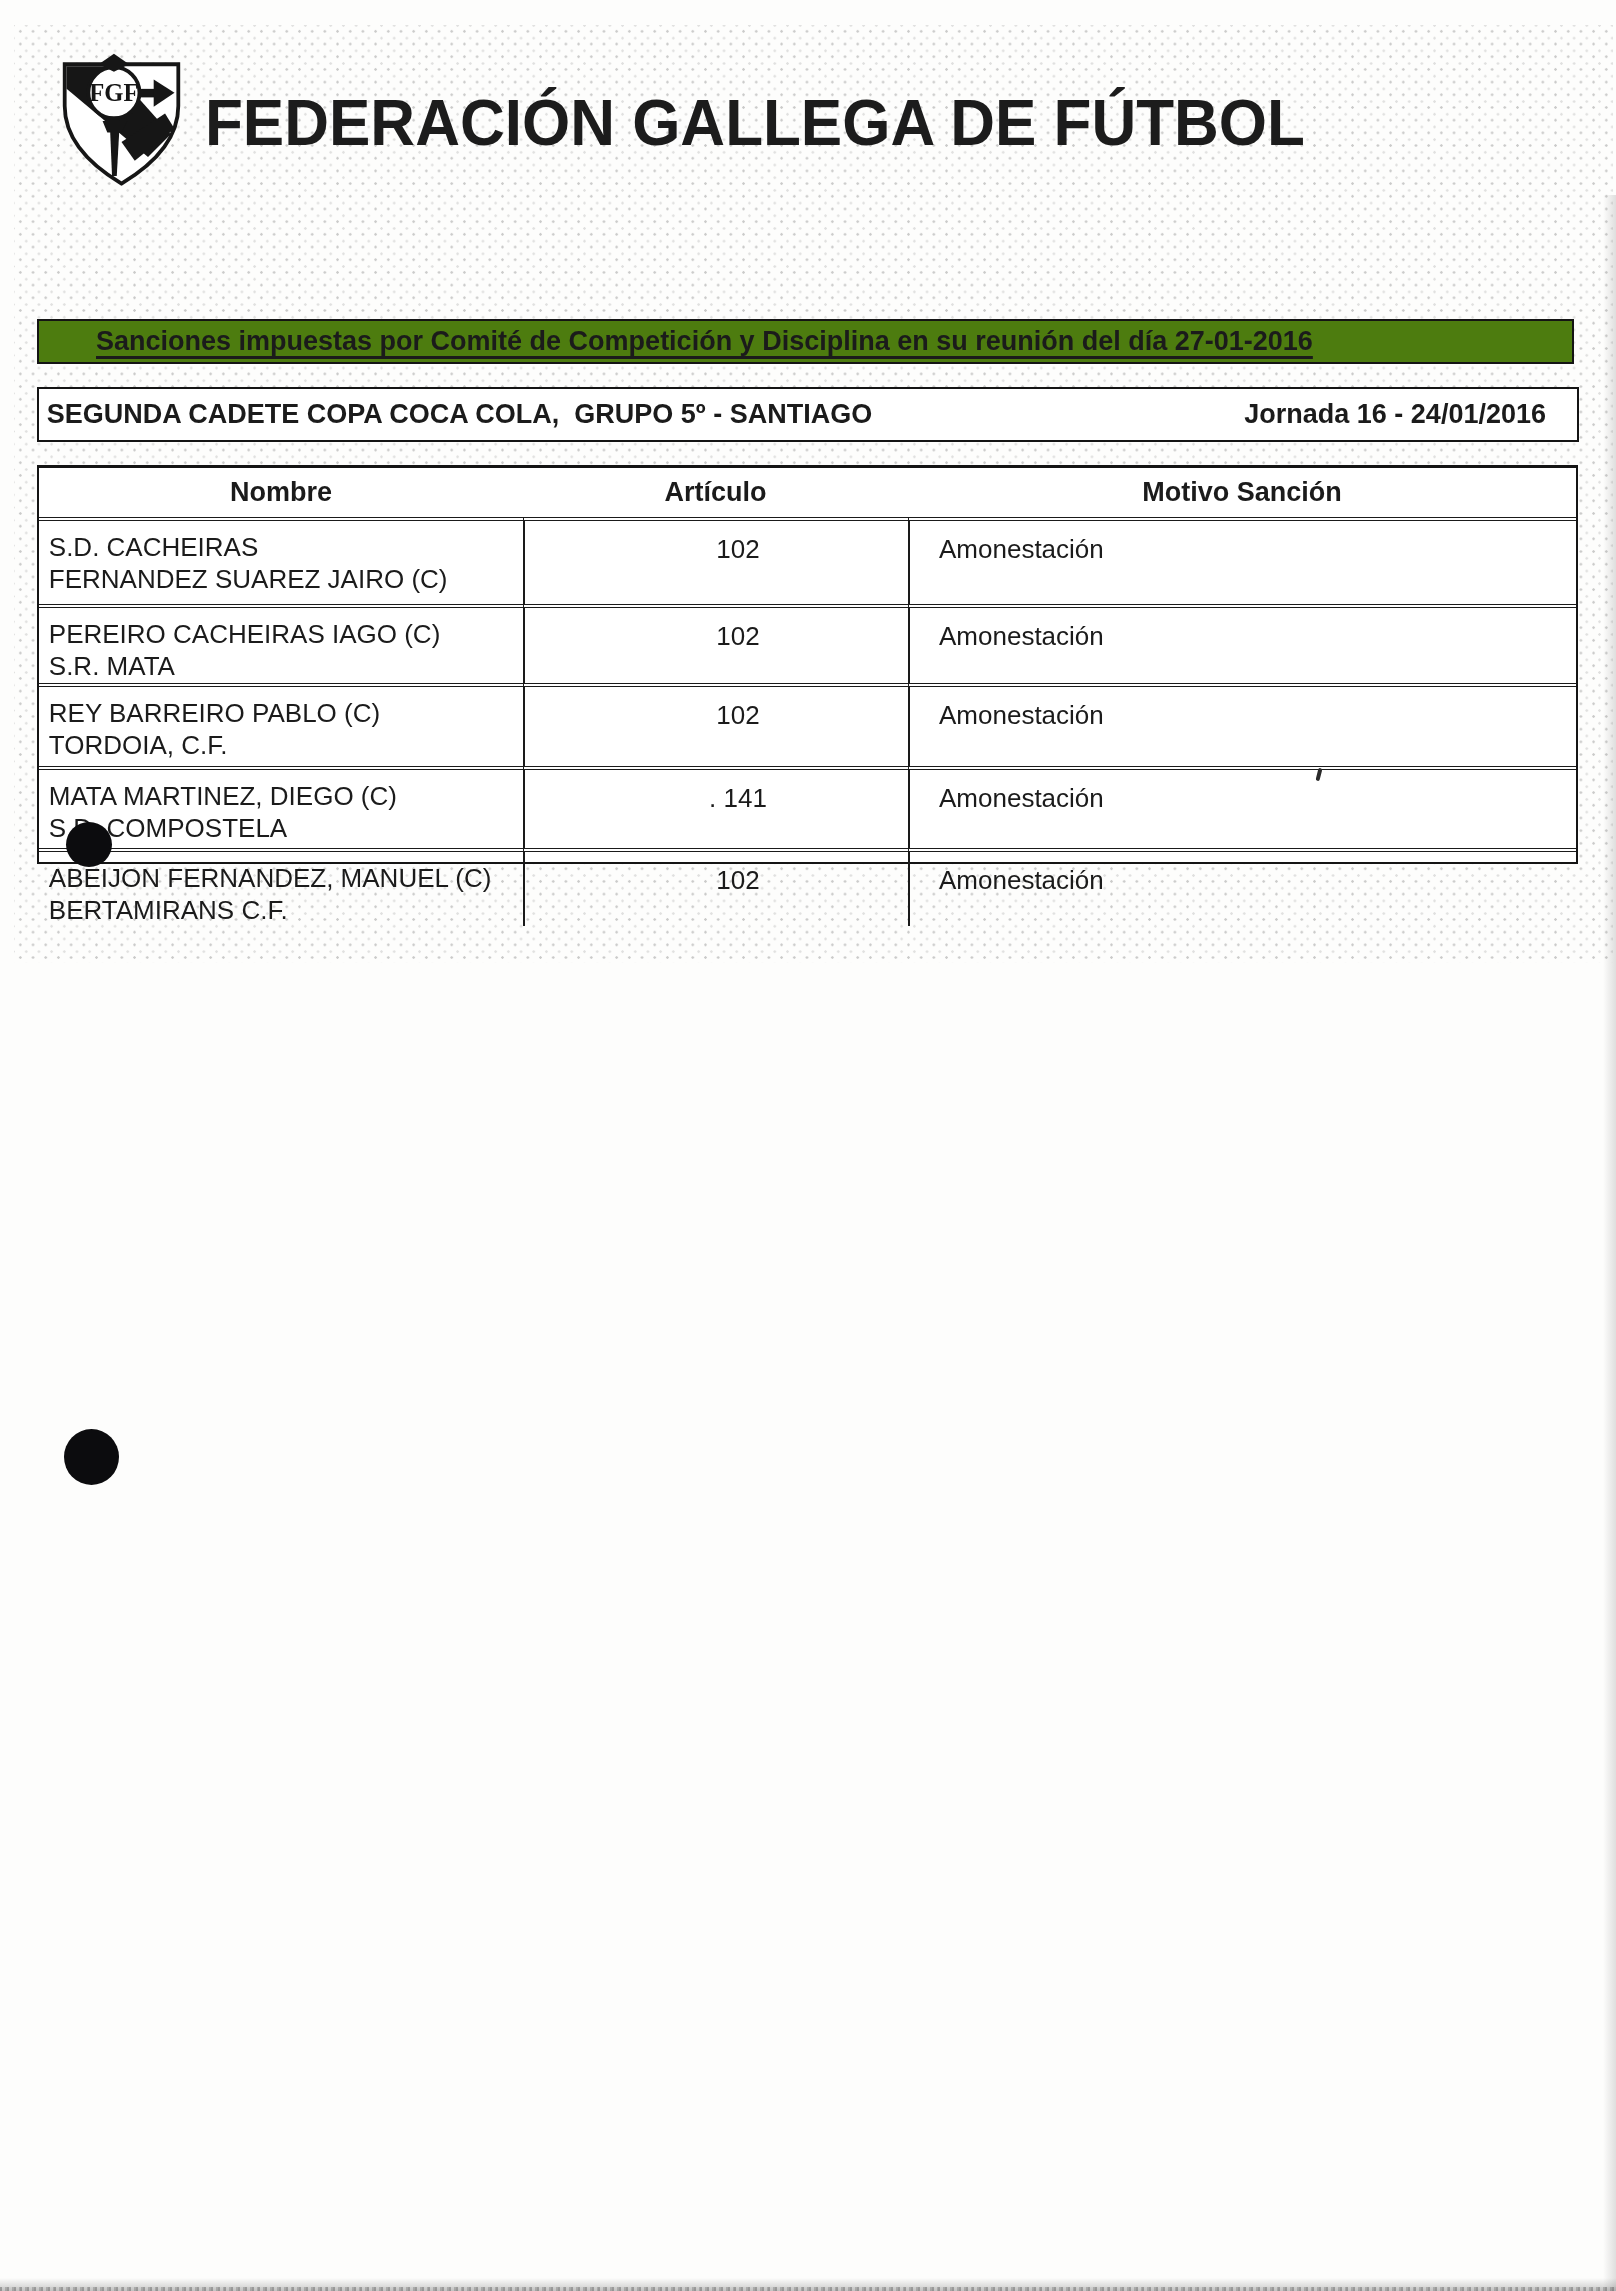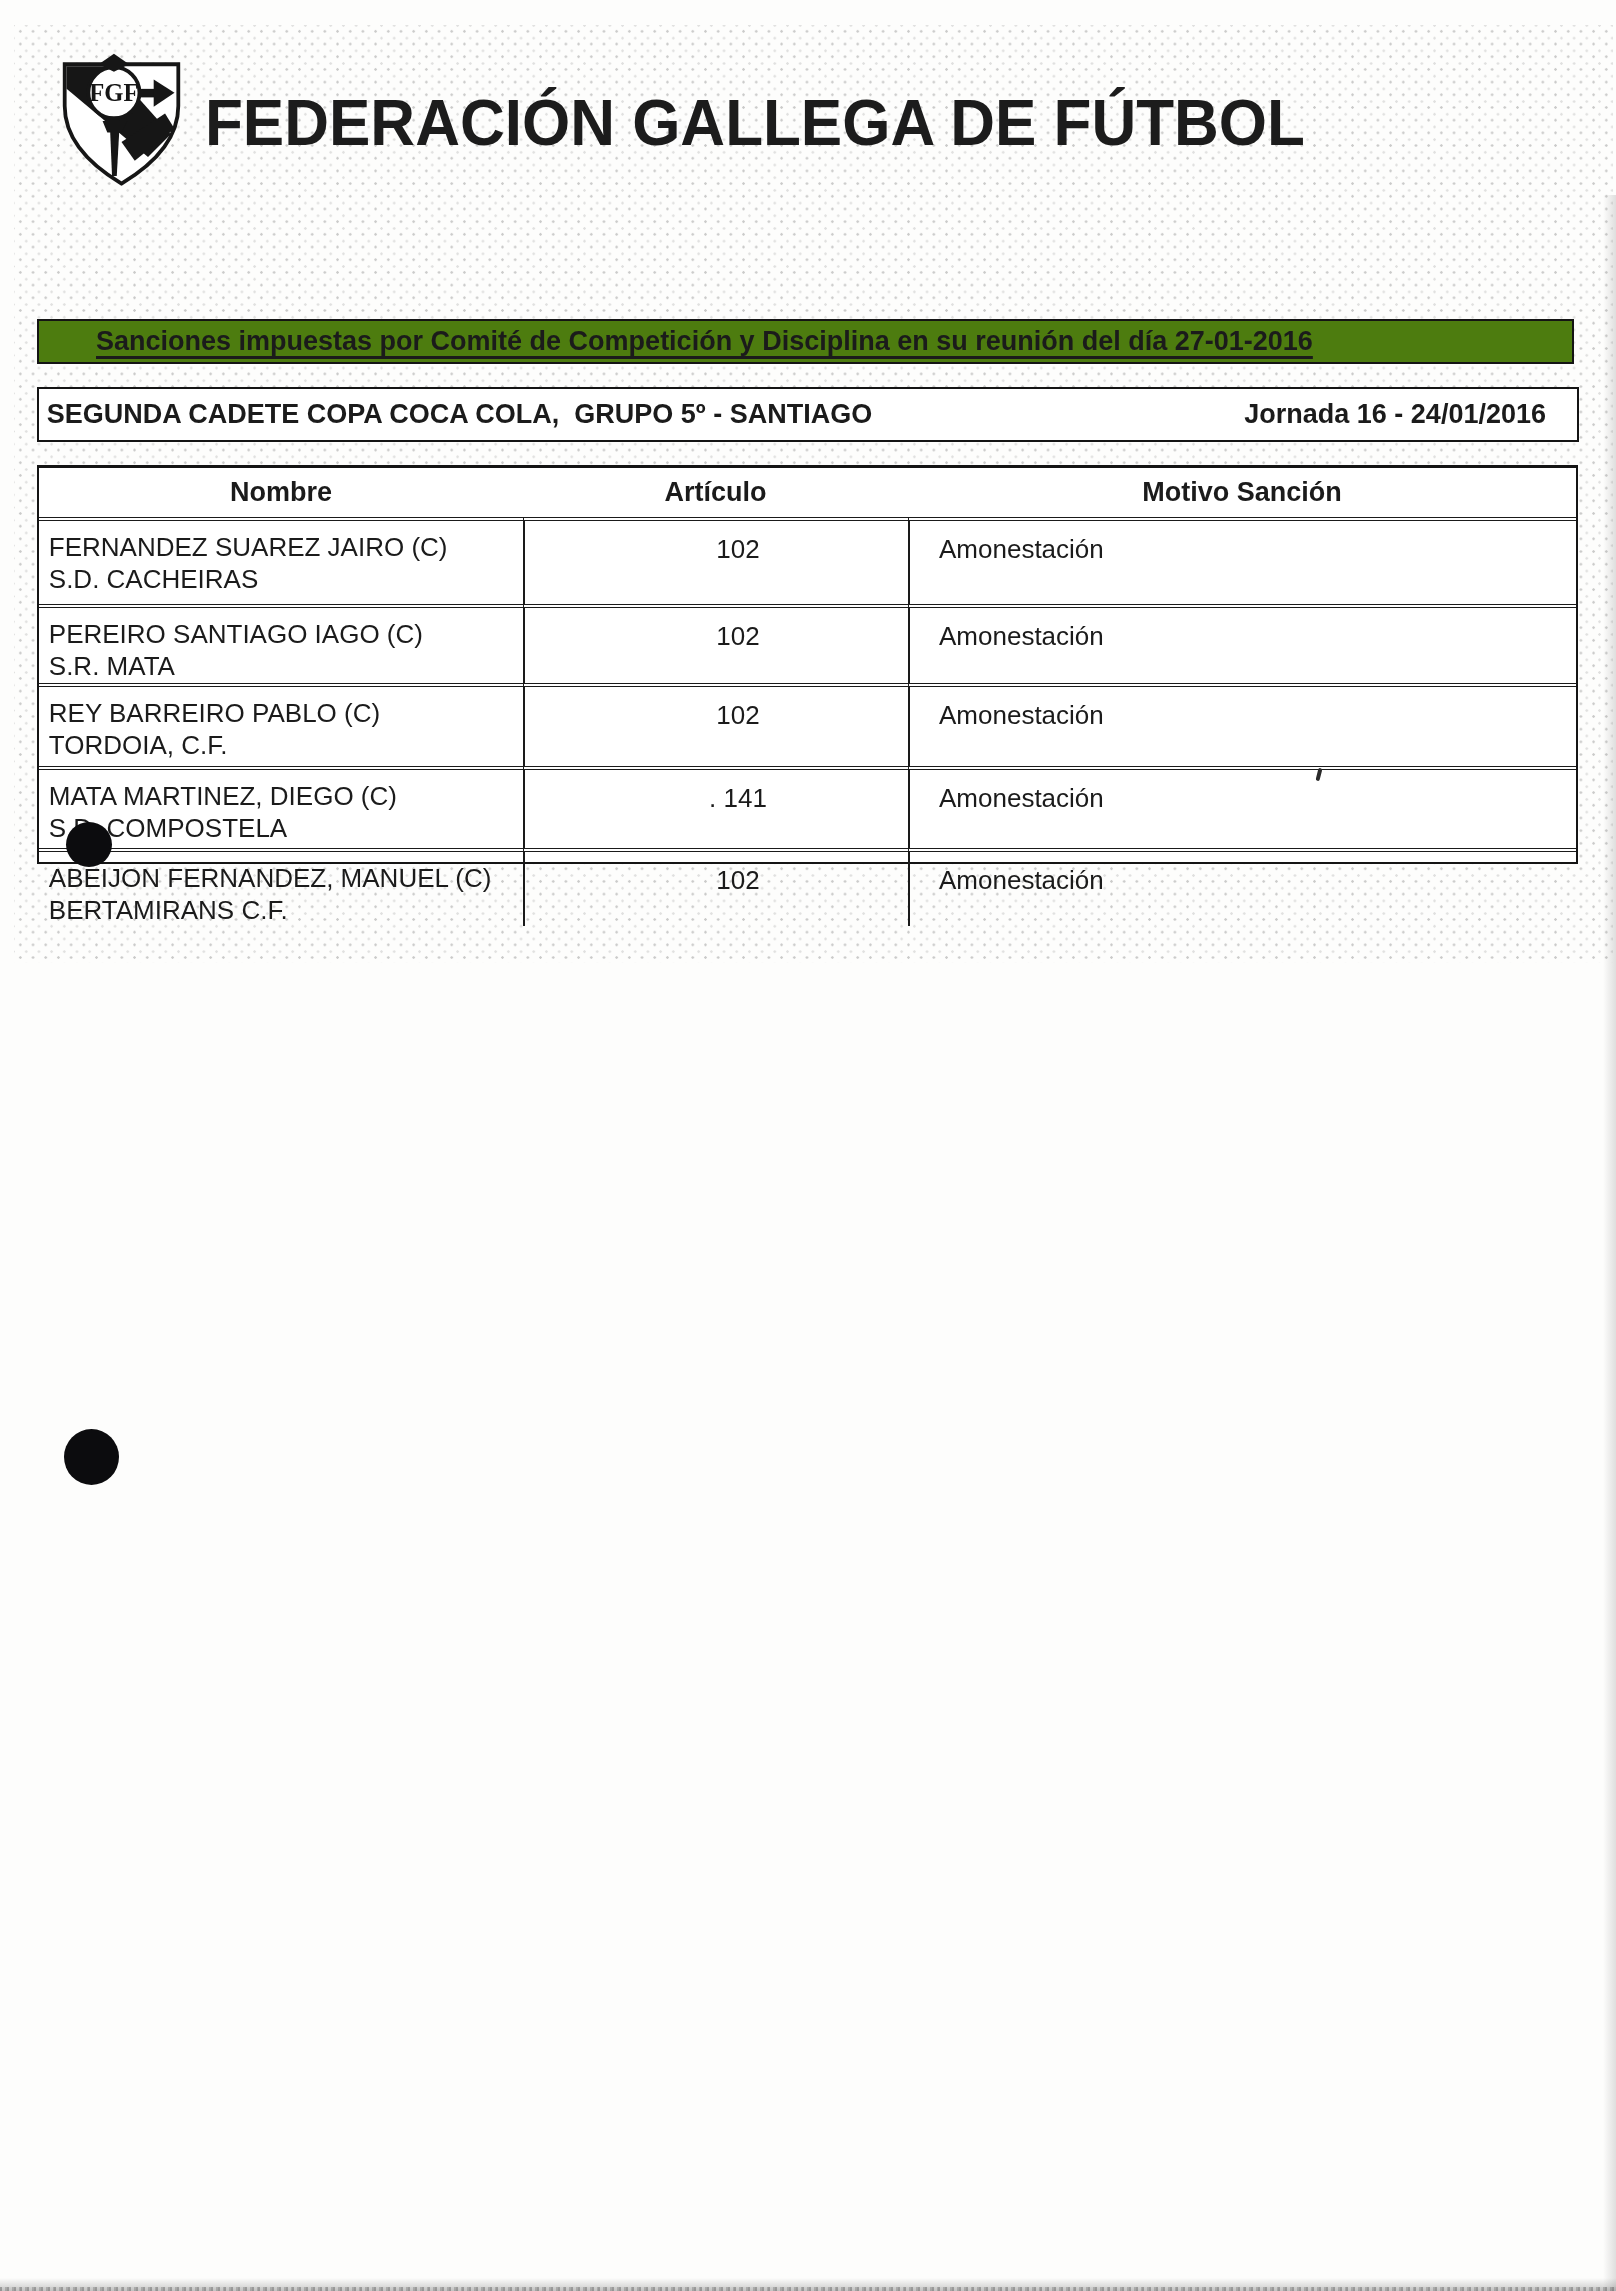--- a/index.html
+++ b/index.html
@@ -138,28 +138,28 @@
     <span class="left">SEGUNDA CADETE COPA COCA COLA,  GRUPO 5º - SANTIAGO</span>
     <span class="right">Jornada 16 - 24/01/2016</span>
   </div>
 
   <div class="stable">
     <div class="th">Nombre</div>
     <div class="th">Artículo</div>
     <div class="th">Motivo Sanción</div>
 
     <div class="td name c1">
+      <div>S.D. CACHEIRAS</div>
       <div>FERNANDEZ SUAREZ JAIRO (C)</div>
-      <div>S.D. CACHEIRAS</div>
     </div>
     <div class="td article c2">102</div>
     <div class="td motive c3">Amonestación</div>
 
     <div class="td name c1">
-      <div>PEREIRO SANTIAGO IAGO (C)</div>
+      <div>PEREIRO CACHEIRAS IAGO (C)</div>
       <div>S.R. MATA</div>
     </div>
     <div class="td article c2">102</div>
     <div class="td motive c3">Amonestación</div>
 
     <div class="td name c1">
       <div>REY BARREIRO PABLO (C)</div>
       <div>TORDOIA, C.F.</div>
     </div>
     <div class="td article c2">102</div>

